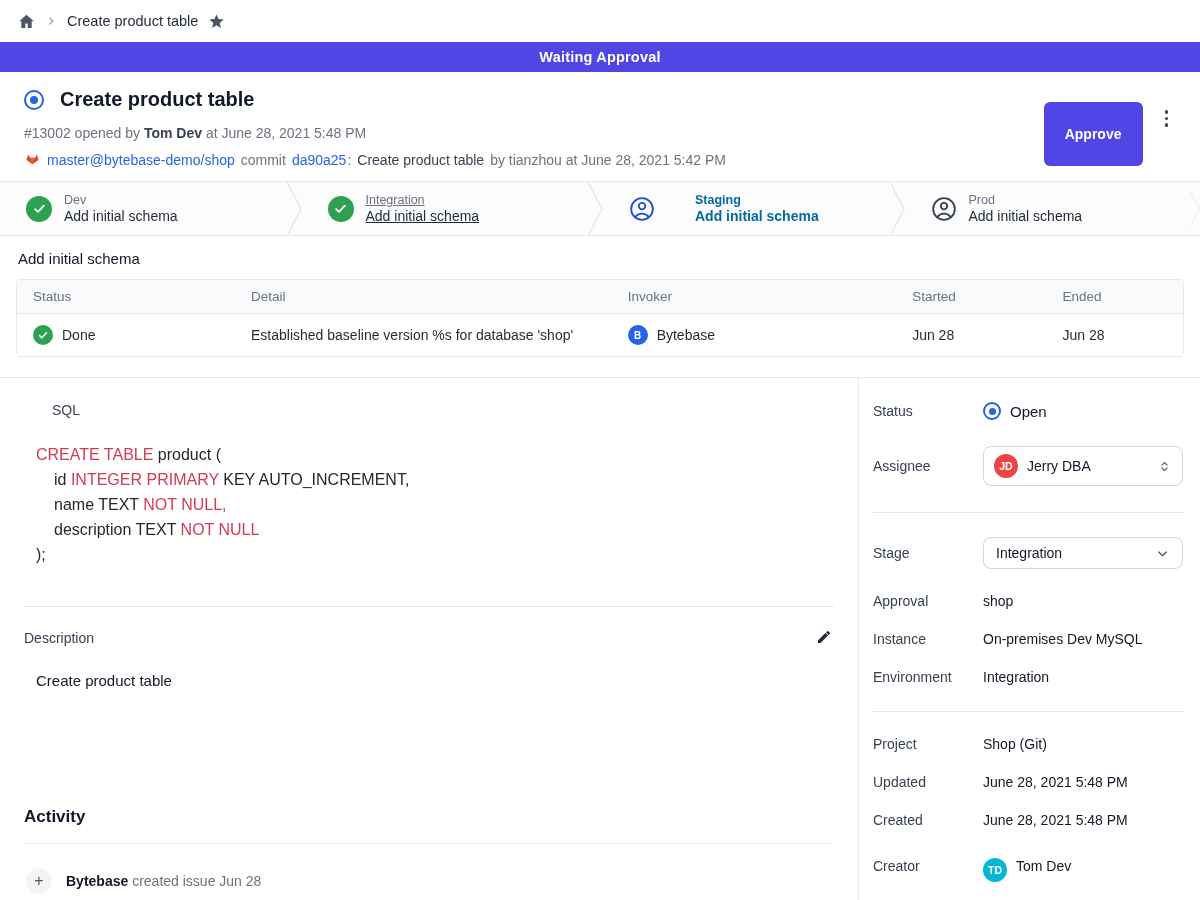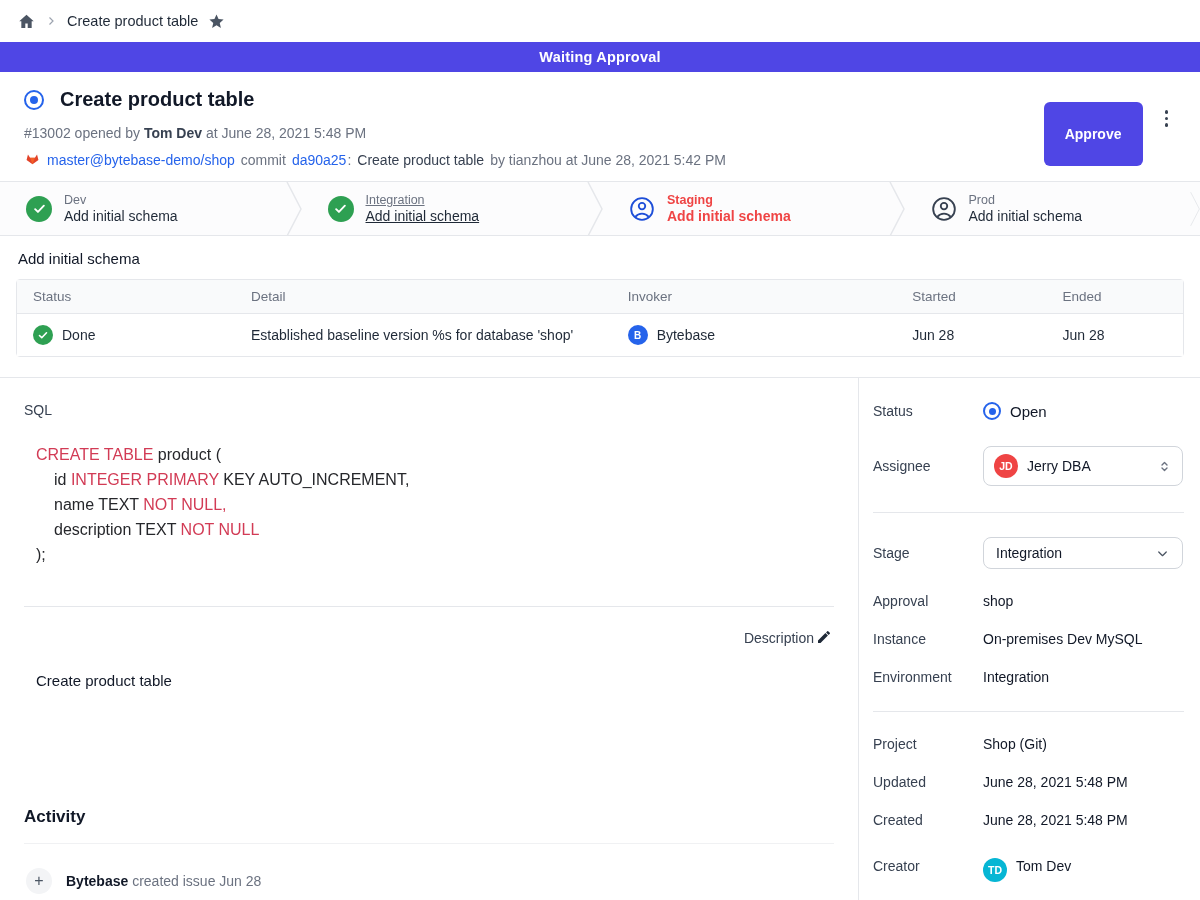--- a/index.html
+++ b/index.html
@@ -32,21 +32,21 @@
   .kebab { display:flex; flex-direction:column; gap:3px; padding:8px 4px; cursor:pointer; }
   .kebab i { width:3.5px; height:3.5px; border-radius:50%; background:#374151; }
 
   
   .stagebar { height:55px; border-top:1px solid #e5e7eb; border-bottom:1px solid #e5e7eb; display:flex; align-items:stretch; background:#fcfcfd; }
   .stage { flex:1; display:flex; align-items:center; gap:12px; padding-left:26px; cursor:pointer; }
   .stage-texts { display:flex; flex-direction:column; gap:1px; }
   .stage-env { font-size:12.5px; color:#6b7280; }
   .stage-task { font-size:14px; color:#1f2937; }
   .stage.linked .stage-env, .stage.linked .stage-task { text-decoration:underline; }
-  .stage.active .stage-env, .stage.active .stage-task { color:#ef4444; font-weight:700; text-decoration:none; }
+  .stage.active .stage-env, .stage.active .stage-task { color:#0369a1; font-weight:700; text-decoration:none;margin-left:28px; }
   .check-circle { width:26px; height:26px; border-radius:50%; background:#2ea052; display:flex; align-items:center; justify-content:center; flex:none; }
   .check-circle.small { width:20px; height:20px; }
   .stage-sep { flex:none; align-self:stretch; }
 
   
   .task-section { padding:14px 16px 20px 16px; }
   .task-heading { font-size:15px; color:#111827; padding-left:2px; }
   table.tasks { width:100%; border-collapse:separate; border-spacing:0; margin-top:12px; border:1px solid #e5e7eb;
     border-radius:4px; font-size:14px; }
   table.tasks th { background:#f9fafb; color:#6b7280; font-weight:400; font-size:13.5px; text-align:left;
@@ -56,26 +56,26 @@
   .avatar { border-radius:50%; color:#fff; font-weight:700; display:inline-flex; align-items:center; justify-content:center; flex:none; }
   .avatar.b { width:20px; height:20px; font-size:10px; background:#2563eb; }
   .avatar.jd { width:24px; height:24px; font-size:10.5px; background:#ef4444; }
   .avatar.td { width:24px; height:24px; font-size:10.5px; background:#06b6d4;margin-top:8px; }
 
   
   .main { display:flex; border-top:1px solid #e5e7eb; height:532px; }
   .left-col { flex:1; padding:24px 24px 0 24px; }
   .sidebar { width:342px; border-left:1px solid #e5e7eb; padding:24px 16px 0 14px; }
 
-  .sql-label { font-size:14px; color:#374151; }
+  .sql-label { font-size:14px; color:#374151;margin-left:28px; }
   .sql-block { margin:24px 0 16px 12px; font-size:16px; line-height:1.57; color:#26272b; white-space:pre-wrap; }
   .sql-line.ind { padding-left:18px; }
   .kw { color:#d23b55; }
   .divider { border:none; border-top:1px solid #e5e7eb; margin-top:38px; }
-  .desc-row { display:flex; align-items:center; justify-content:flex-end; margin-top:20px; }
+  .desc-row { display:flex; align-items:center; justify-content:space-between; margin-top:20px; }
   .desc-label { font-size:14px; color:#374151; }
   .pencil { cursor:pointer; padding:2px; }
   .desc-content { margin:22px 0 0 12px; font-size:15px; color:#111827; }
 
   .activity-heading { margin-top:118px; font-size:17px; font-weight:700; color:#111827; }
   .activity-divider { border:none; border-top:1px solid #f0f1f3; margin-top:16px; }
   .activity-item { margin-top:24px; position:relative; display:flex; align-items:center; gap:14px; padding-left:2px; }
   .plus-circle { width:26px; height:26px; border-radius:50%; background:#f3f4f6; color:#4b5563;
     display:flex; align-items:center; justify-content:center; font-size:16px; flex:none; }
   .activity-text { color:#6b7280; font-size:14px; }

